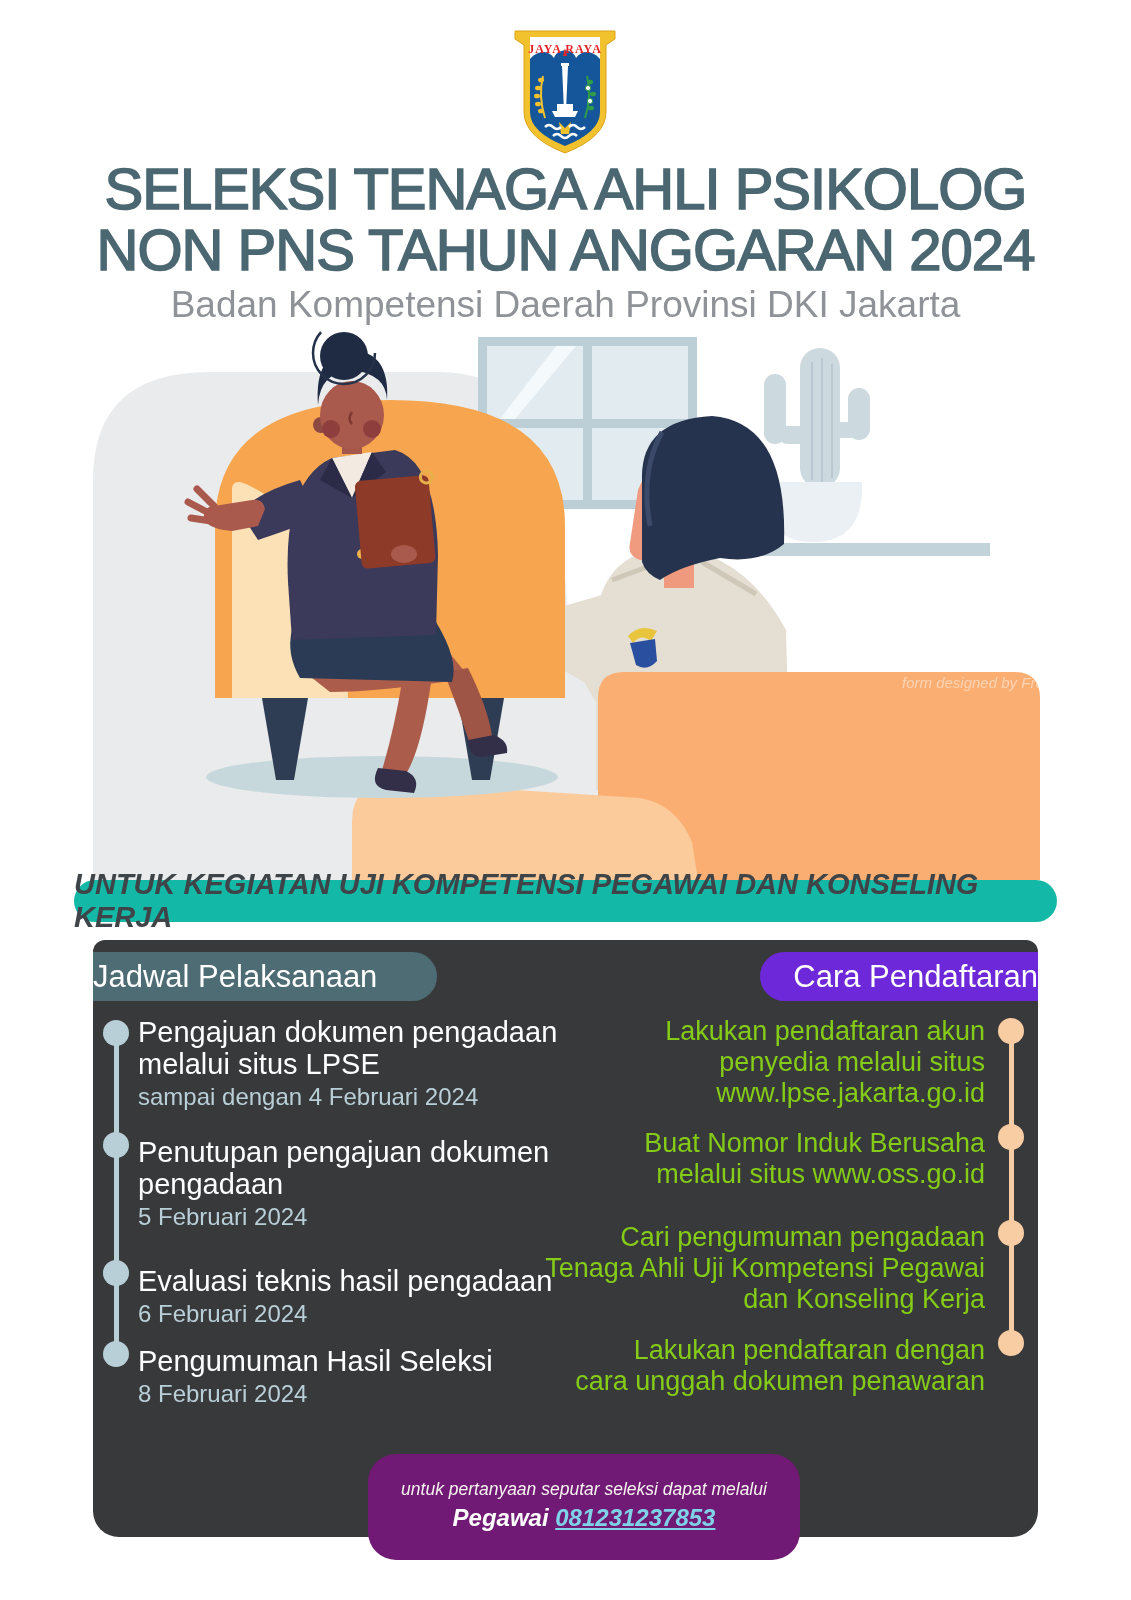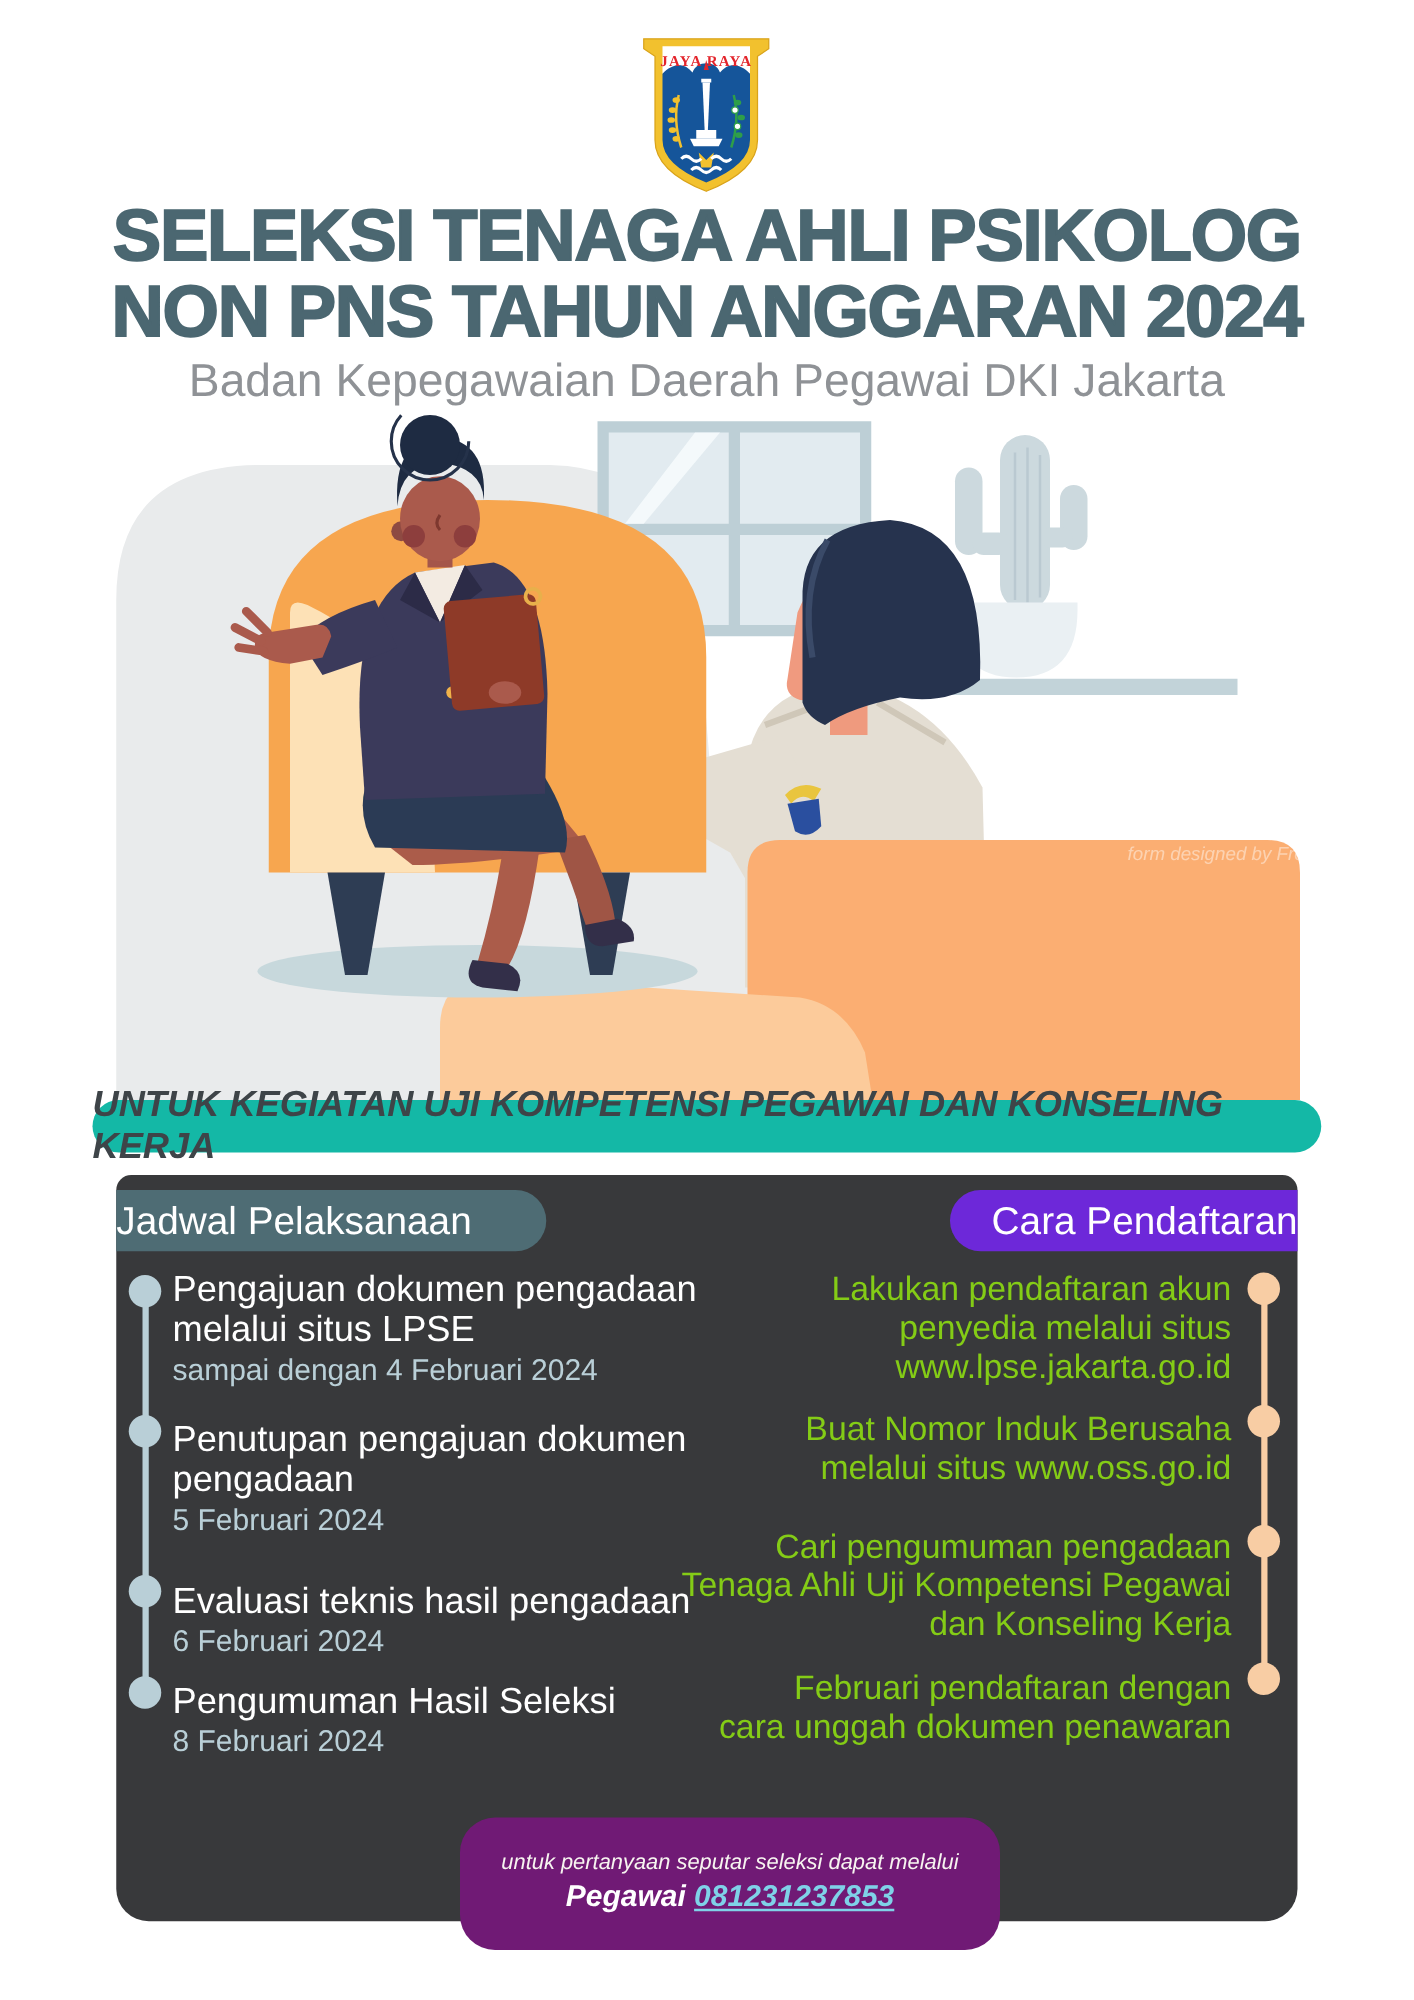--- a/index.html
+++ b/index.html
@@ -1,20 +1,20 @@
 <!DOCTYPE html>
 <html><head>
 <meta charset="utf-8">
 <style>
   html,body{margin:0;padding:0;background:#ffffff;}
   .page{position:relative;width:1131px;height:1600px;background:#ffffff;overflow:hidden;
         font-family:"Liberation Sans", sans-serif; margin:0 auto;}
   .logo{position:absolute;left:505px;top:26px;width:120px;height:131px;}
   .title{position:absolute;left:0;top:158px;width:1131px;text-align:center;
-         font-size:58px;line-height:61px;font-weight:700;color:#4b6771;
+         font-size:58px;line-height:61px;font-weight:400;color:#4b6771;
          letter-spacing:-1px;-webkit-text-stroke:1.6px #4b6771;}
   .subtitle{position:absolute;left:0;top:284px;width:1131px;text-align:center;
             font-size:37px;color:#8f9296;}
   .illustration{position:absolute;left:0;top:330px;width:1131px;height:550px;}
   .banner{position:absolute;left:74px;top:880px;width:983px;height:42px;background:#14b8a6;
           border-radius:29px;z-index:3;display:flex;align-items:center;justify-content:center;
           font-style:italic;font-weight:700;font-size:29px;color:#3e4448;}
   .panel{position:absolute;left:93px;top:940px;width:945px;height:597px;background:#38393b;
          border-radius:12px 12px 26px 26px;z-index:2;}
   .pill{position:absolute;top:12px;height:49px;line-height:49px;color:#ffffff;font-size:31px;}
@@ -76,21 +76,21 @@
 
     <path d="M54,96 L60,102 L66,96 L64,108 L56,108 Z" fill="#f2c12e"></path>
     <path d="M40,101 q4,-4 8,0 q4,4 8,0 M64,101 q4,-4 8,0 q4,4 8,0" stroke="#ffffff" stroke-width="2.5" fill="none"></path>
     <path d="M48,110 q4,-4 8,0 q4,4 8,0 q4,-4 8,0" stroke="#ffffff" stroke-width="2.5" fill="none"></path>
   </svg>
 
   <div class="title">
     <div>SELEKSI TENAGA AHLI PSIKOLOG</div>
     <div>NON PNS TAHUN ANGGARAN 2024</div>
   </div>
-  <div class="subtitle">Badan Kepegawaian Daerah Pegawai DKI Jakarta</div>
+  <div class="subtitle">Badan Kompetensi Daerah Provinsi DKI Jakarta</div>
 
   <svg class="illustration" viewBox="0 0 1131 550">
 
     <path d="M93,550 L93,150 Q93,42 210,42 L440,42 Q520,44 545,110 L562,210 L572,330 Q600,385 640,425 L700,550 Z" fill="#e9ebec"></path>
 
     <g>
       <rect x="478" y="7" width="219" height="172" fill="#bdcfd6"></rect>
       <rect x="487" y="16" width="96" height="73" fill="#e2ebf0"></rect>
       <rect x="592" y="16" width="96" height="73" fill="#e2ebf0"></rect>
       <rect x="487" y="98" width="96" height="72" fill="#e2ebf0"></rect>
@@ -211,21 +211,21 @@
     <div class="dot r" style="top:390px"></div>
 
     <div class="rg-item" style="top:76px">Lakukan pendaftaran akun
 penyedia melalui situs
 www.lpse.jakarta.go.id</div>
     <div class="rg-item" style="top:188px">Buat Nomor Induk Berusaha
 melalui situs www.oss.go.id</div>
     <div class="rg-item" style="top:282px">Cari pengumuman pengadaan
 Tenaga Ahli Uji Kompetensi Pegawai
 dan Konseling Kerja</div>
-    <div class="rg-item" style="top:395px">Februari pendaftaran dengan
+    <div class="rg-item" style="top:395px">Lakukan pendaftaran dengan
 cara unggah dokumen penawaran</div>
   </div>
 
   <div class="contact">
     <div class="contact-line1">untuk pertanyaan seputar seleksi dapat melalui</div>
     <div class="contact-line2">
       <span>Pegawai</span>
       <a>081231237853</a>
     </div>
   </div>

